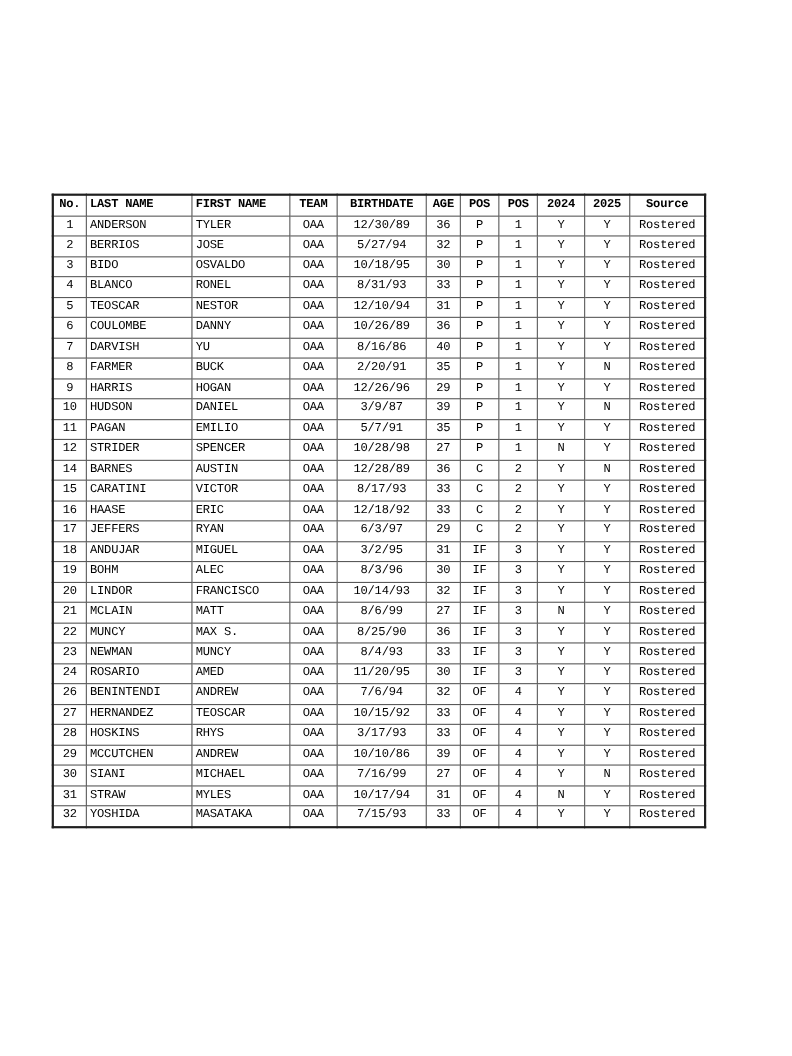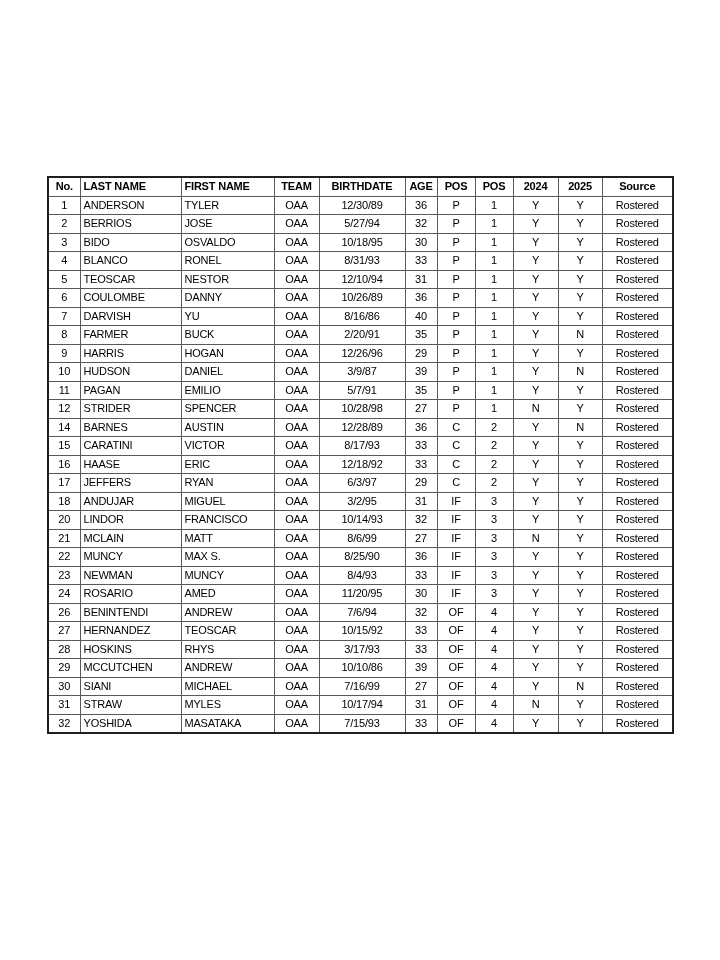--- a/index.html
+++ b/index.html
@@ -2,24 +2,24 @@
 <html><head>
 <meta charset="utf-8">
 <style>
   html, body {
     margin: 0;
     padding: 0;
     background: #ffffff;
   }
   .sheet {
     position: relative;
-    width: 720px;
+    width: 642px;
     height: 960px;
     background: #ffffff;
-    font-family: Liberation Sans, sans-serif;
+    font-family: Liberation Mono, monospace;
     color: #000000;
   }
   table.roster {
     position: absolute;
     left: 47px;
     top: 176px;
     border-collapse: collapse;
     table-layout: fixed;
     border: 2px solid #1f1f1f;
   }
@@ -290,20 +290,33 @@
           <td class="ac">OAA</td>
           <td class="ac">3/2/95</td>
           <td class="ac">31</td>
           <td class="ac">IF</td>
           <td class="ac">3</td>
           <td class="ac">Y</td>
           <td class="ac">Y</td>
           <td class="ac">Rostered</td>
         </tr>
         <tr>
+          <td class="ac">19</td>
+          <td class="al">BOHM</td>
+          <td class="al">ALEC</td>
+          <td class="ac">OAA</td>
+          <td class="ac">8/3/96</td>
+          <td class="ac">30</td>
+          <td class="ac">IF</td>
+          <td class="ac">3</td>
+          <td class="ac">Y</td>
+          <td class="ac">Y</td>
+          <td class="ac">Rostered</td>
+        </tr>
+        <tr>
           <td class="ac">20</td>
           <td class="al">LINDOR</td>
           <td class="al">FRANCISCO</td>
           <td class="ac">OAA</td>
           <td class="ac">10/14/93</td>
           <td class="ac">32</td>
           <td class="ac">IF</td>
           <td class="ac">3</td>
           <td class="ac">Y</td>
           <td class="ac">Y</td>

